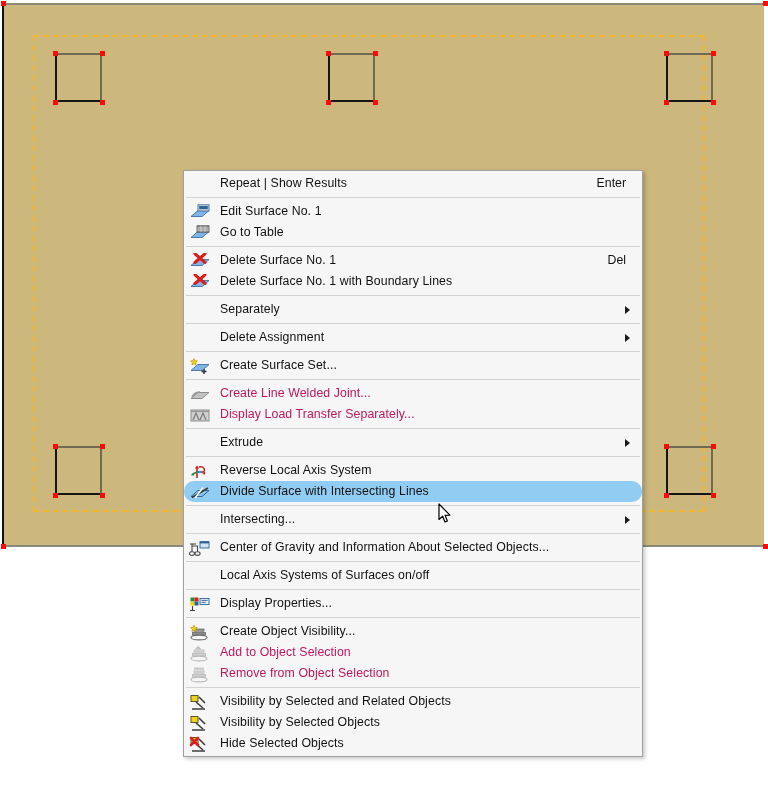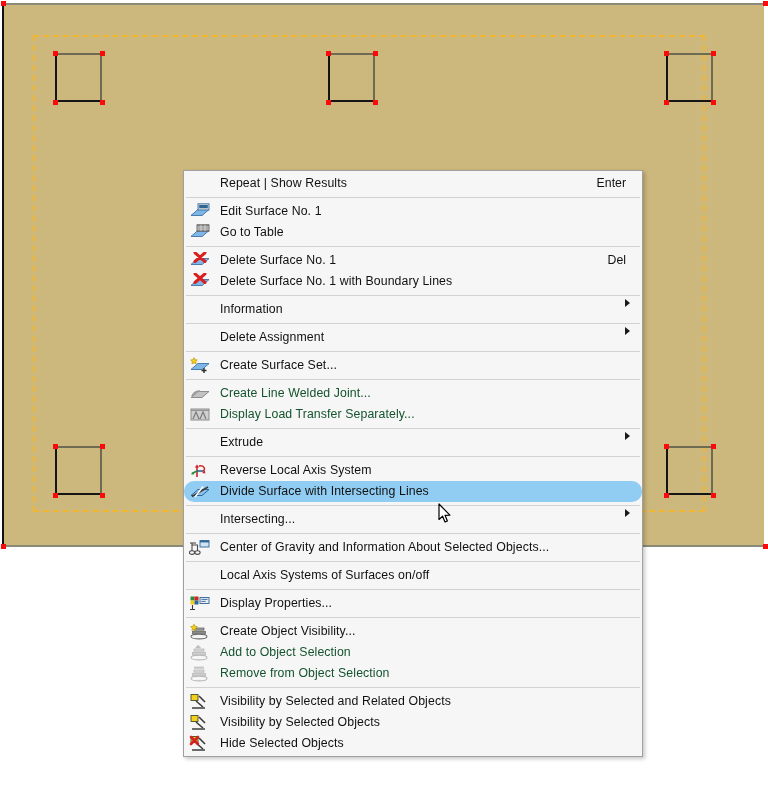--- a/index.html
+++ b/index.html
@@ -109,34 +109,34 @@
     box-shadow: 2px 2px 4px rgba(0,0,0,0.22);
     padding: 2px 0 2px 0;
     font-size: 12.3px;
     color: #111111;
     user-select: none;
   }
 
   .menu-item {
     position: relative;
     display: flex;
-    align-items: flex-start;
+    align-items: center;
     height: 21px;
     padding: 0 6px 0 0;
     white-space: nowrap;
     cursor: default;
   }
 
   .menu-item.highlighted {
     background: #91cdf2;
     border-radius: 10px;
   }
 
   .menu-item.disabled .mi-label {
-    color: #14532d;
+    color: #be185d;
   }
 
   .mi-icon {
     width: 28px;
     min-width: 28px;
     height: 20px;
     position: relative;
     margin-left: 2px;
   }
 
@@ -282,21 +282,21 @@
             <path d="M2,12.5 L9,6.5 L20,6.5 L13,12.5 Z" fill="#6aa6dd" stroke="#2f6496" stroke-width="1"></path>
             <path d="M2,12.5 L9,6.5 L20,6.5 L13,12.5 Z" fill="#8cc2ee" opacity="0.55"></path>
             <path d="M6,0.8 L16,9.5 M16,0.8 L6,9.5" stroke="#d81f1f" stroke-width="3" stroke-linecap="round"></path>
           </svg>
         </span>
         <span class="mi-label">Delete Surface No. 1 with Boundary Lines</span>
       </div>
       <div class="menu-sep"></div>
       <div class="menu-item">
         <span class="mi-icon"></span>
-        <span class="mi-label">Information</span>
+        <span class="mi-label">Separately</span>
         <span class="mi-arrow"></span>
       </div>
       <div class="menu-sep"></div>
       <div class="menu-item">
         <span class="mi-icon"></span>
         <span class="mi-label">Delete Assignment</span>
         <span class="mi-arrow"></span>
       </div>
       <div class="menu-sep"></div>
       <div class="menu-item">

